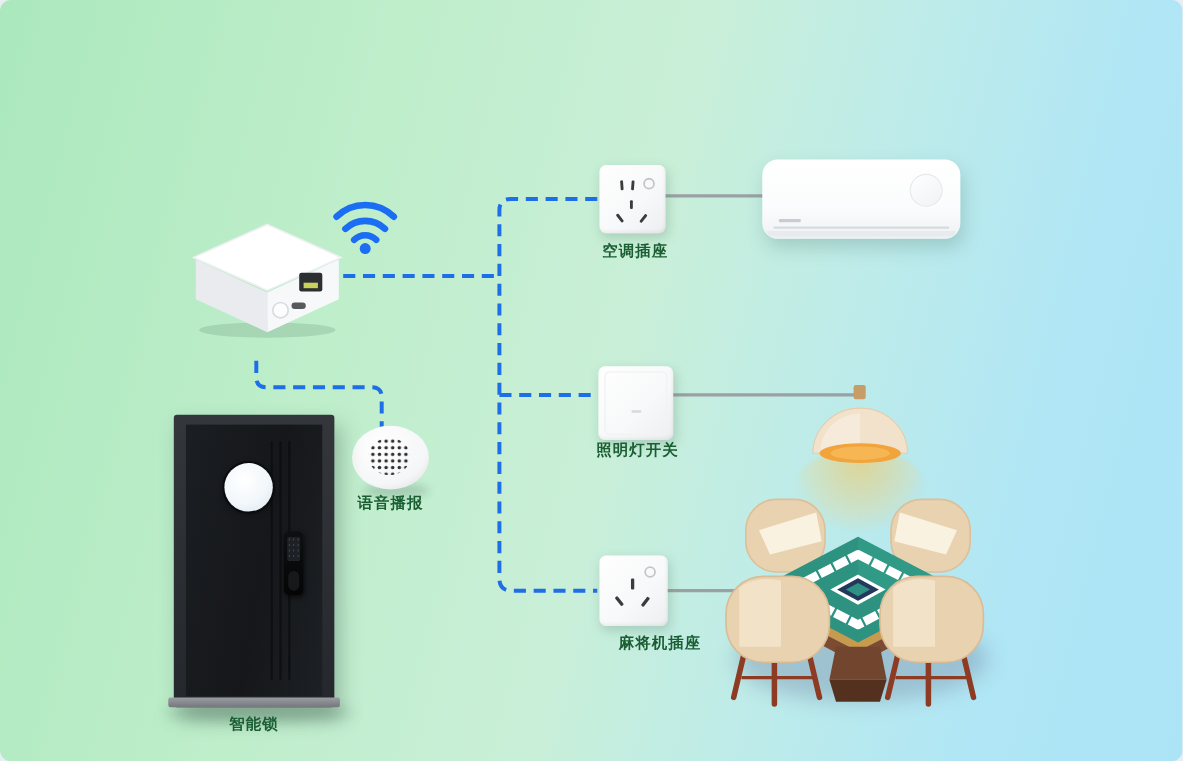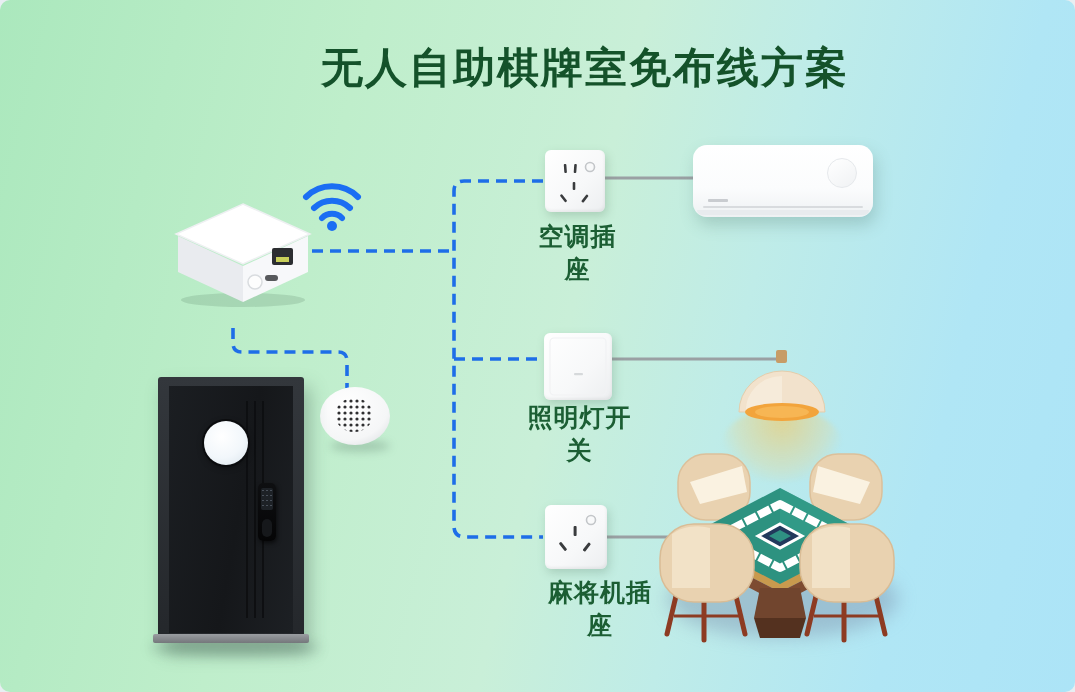--- a/index.html
+++ b/index.html
@@ -3,21 +3,21 @@
 <meta charset="utf-8">
 <style>
   html,body{margin:0;padding:0;background:#e8eef2;font-family:"Liberation Sans","DejaVu Sans",sans-serif;}
   .stage{position:relative;width:1075px;height:692px;overflow:hidden;border-radius:10px;
     background:linear-gradient(104deg,#abe8bd 0%,#bfeecb 30%,#c9efd8 52%,#bfece8 66%,#b0e6f5 84%,#ace4f7 100%);}
   .abs{position:absolute;}
   
   .title{left:95px;top:40px;width:980px;text-align:center;font-size:42px;font-weight:800;
     letter-spacing:2px;color:#14522a;}
   
-  .dev-label{font-size:25px;font-weight:700;color:#1b5e33;letter-spacing:1px;text-align:center;}
+  .dev-label{font-size:14px;font-weight:700;color:#1b5e33;letter-spacing:1px;text-align:center;}
   
   .plate{background:linear-gradient(135deg,#ffffff 0%,#f7f8f9 60%,#eceef0 100%);
     border-radius:6px;box-shadow:2px 4px 10px rgba(90,125,105,.28), inset -1px -2px 3px rgba(0,0,0,.05);}
   
   .door-wrap{left:158px;top:377px;width:146px;height:266px;}
   .door-frame{position:absolute;inset:0;background:linear-gradient(180deg,#33373c,#24272b);border-radius:3px;
     box-shadow:6px 10px 18px rgba(60,90,75,.35);}
   .door-panel{position:absolute;left:11px;top:9px;right:11px;bottom:10px;
     background:linear-gradient(100deg,#1b1e22 0%,#15171a 55%,#1d2024 100%);}
   .door-groove{position:absolute;left:62%;top:6%;bottom:6%;width:2px;background:#0c0d0f;
@@ -68,21 +68,20 @@
     </g>
 
     <g stroke="#1e6ee8" stroke-width="3.6" fill="none" stroke-dasharray="11 7">
       <path d="M312 251 H453"></path>
       <path d="M543 181 H464 Q454 181 454 191 V526 Q454 537 465 537 H543"></path>
       <path d="M454 359 H543"></path>
       <path d="M233 328 V343 Q233 352 242 352 H338 Q347 352 347 361 V388"></path>
     </g>
   </svg>
 
-  <div class="abs title">无人自助棋牌室免布线方案</div>
 
   <svg class="abs" style="left:300px;top:182px;" width="64" height="50" viewBox="0 0 64 50">
     <g stroke="#1b6ef3" stroke-width="6" fill="none" stroke-linecap="round">
       <path d="M6 15 A 37 37 0 0 1 58 15"></path>
       <path d="M14 26 A 26 26 0 0 1 50 26"></path>
       <path d="M22 36 A 14 14 0 0 1 42 36"></path>
     </g>
     <circle cx="32" cy="44" r="5" fill="#1b6ef3"></circle>
   </svg>
 
@@ -197,28 +196,30 @@
           <stop offset="70%" stop-color="#f5f6f7"></stop>
         <stop offset="100%" stop-color="#dcdfe2"></stop>
       </radialGradient>
       <pattern id="dotp" width="6" height="6" patternUnits="userSpaceOnUse">
         <circle cx="3" cy="3" r="1.6" fill="#2f2f31"></circle>
       </pattern>
     </defs>
     <ellipse cx="37" cy="30" rx="35" ry="29" fill="url(#spk)"></ellipse>
     <ellipse cx="36" cy="29" rx="19" ry="17" fill="url(#dotp)"></ellipse>
   </svg>
+  <div class="abs dev-label" style="left:285px;top:449px;width:140px;">语音播报</div>
 
   <div class="abs door-shadow"></div>
   <div class="abs door-wrap">
     <div class="door-frame"></div>
     <div class="door-panel">
       <div class="door-groove"></div>
     </div>
     <div class="door-window"></div>
     <div class="door-lock">
       <div class="lock-screen"></div>
       <div class="lock-handle"></div>
     </div>
     <div class="door-sill"></div>
   </div>
+  <div class="abs dev-label" style="left:161px;top:650px;width:140px;">智能锁</div>
 
 </div>
 
 </body></html>

